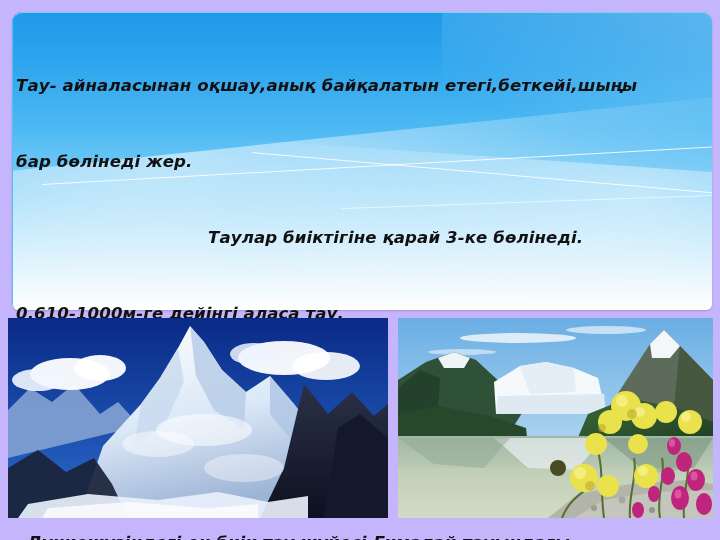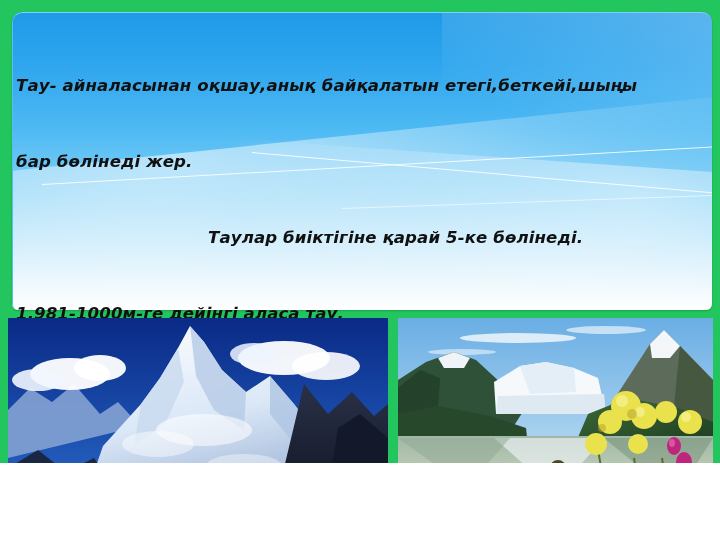--- a/index.html
+++ b/index.html
@@ -9,22 +9,22 @@
   }
   body {
     width: 720px;
     height: 540px;
     overflow: hidden;
     font-family: "DejaVu Sans", sans-serif;
   }
   .slide {
     position: relative;
     width: 720px;
-    height: 463px;
-    background: #22c55e;
+    height: 540px;
+    background: #c4b5fd;
     overflow: hidden;
   }
 
   
   .banner {
     position: absolute;
     left: 12px;
     top: 12px;
     width: 700px;
     height: 298px;
@@ -125,22 +125,22 @@
     <div class="sheen"></div>
     <div class="streak streak-1"></div>
     <div class="streak streak-2"></div>
     <div class="streak streak-3"></div>
     <div class="banner-edge"></div>
   </div>
 
   <div class="text-block">
     <span class="line">Тау- айналасынан оқшау,анық байқалатын етегі,беткейі,шыңы</span>
     <span class="line">бар бөлінеді жер.</span>
-    <span class="line-center">Таулар биіктігіне қарай 5-ке бөлінеді.</span>
-    <span class="line">1.981-1000м-ге дейінгі аласа тау.</span>
+    <span class="line-center">Таулар биіктігіне қарай 3-ке бөлінеді.</span>
+    <span class="line">0.610-1000м-ге дейінгі аласа тау.</span>
     <span class="line">2.1000-2000м-ге дейін ораташа тау.</span>
     <span class="line">3.2000м-ден асатын биік тау.</span>
     <span class="line-indent"> Дүниежүзіндегі ең биік тау жүйесі-Гималай тауындағы</span>
     
     
     
     
     
   </div>
 

